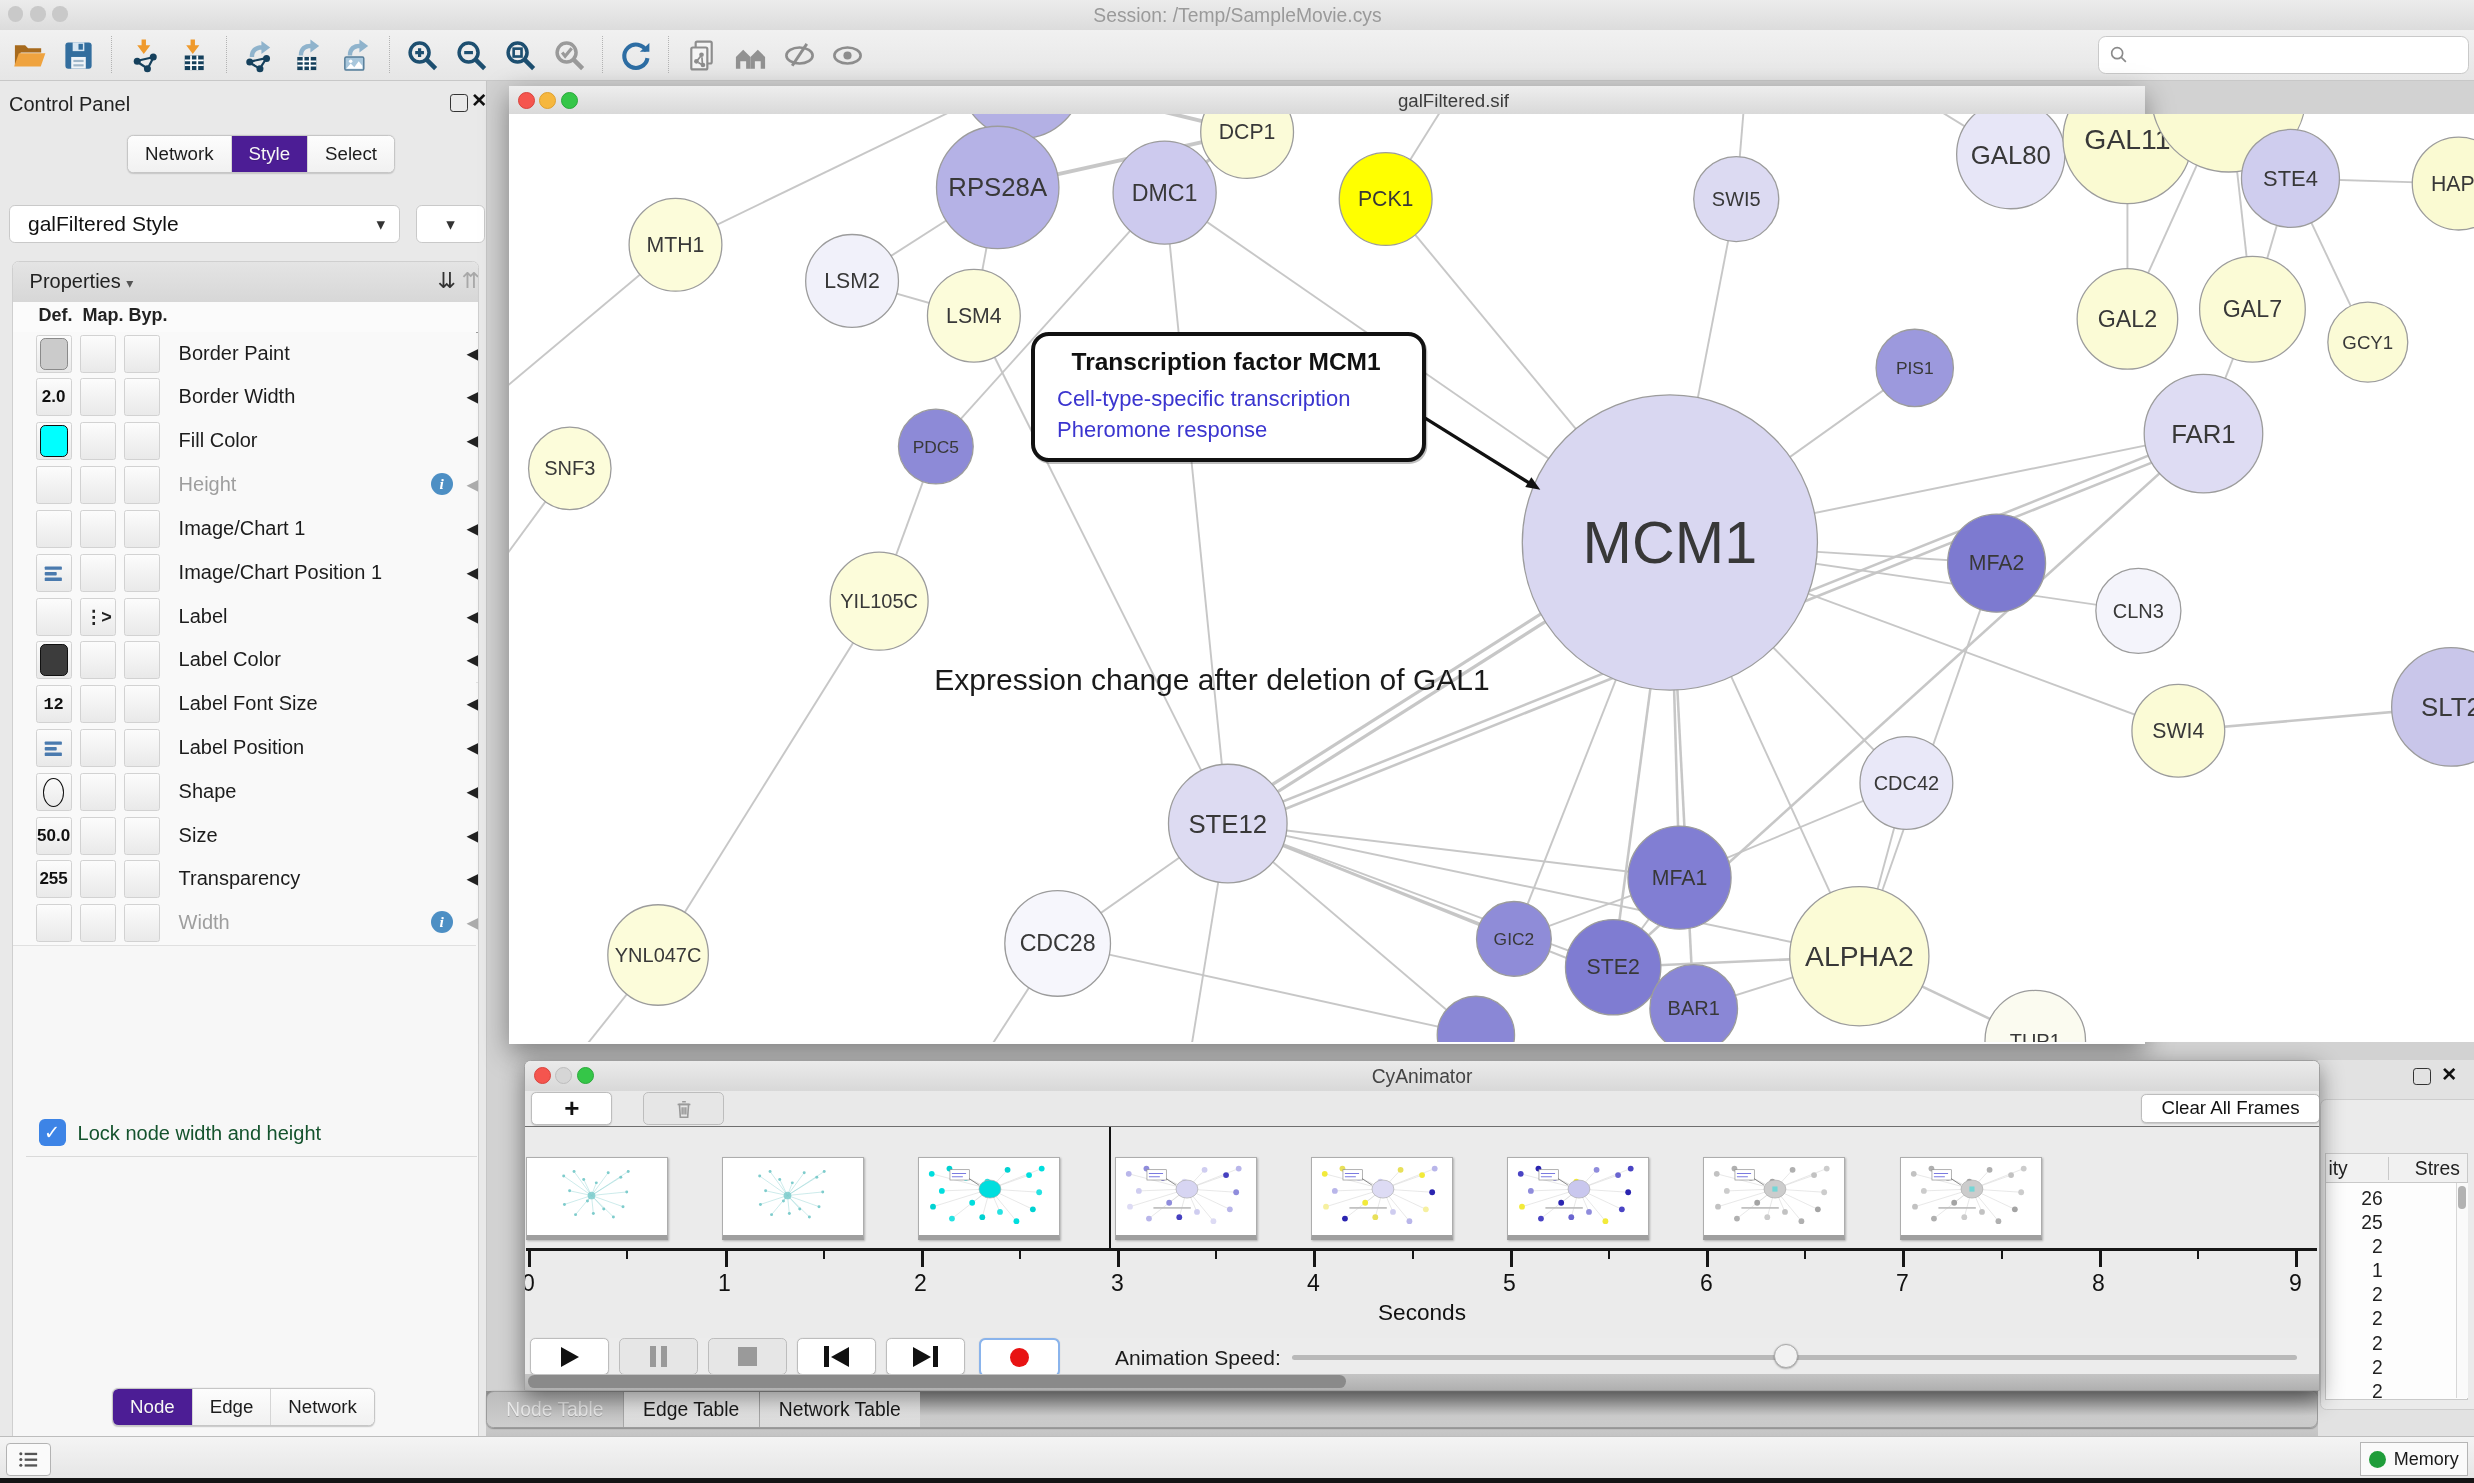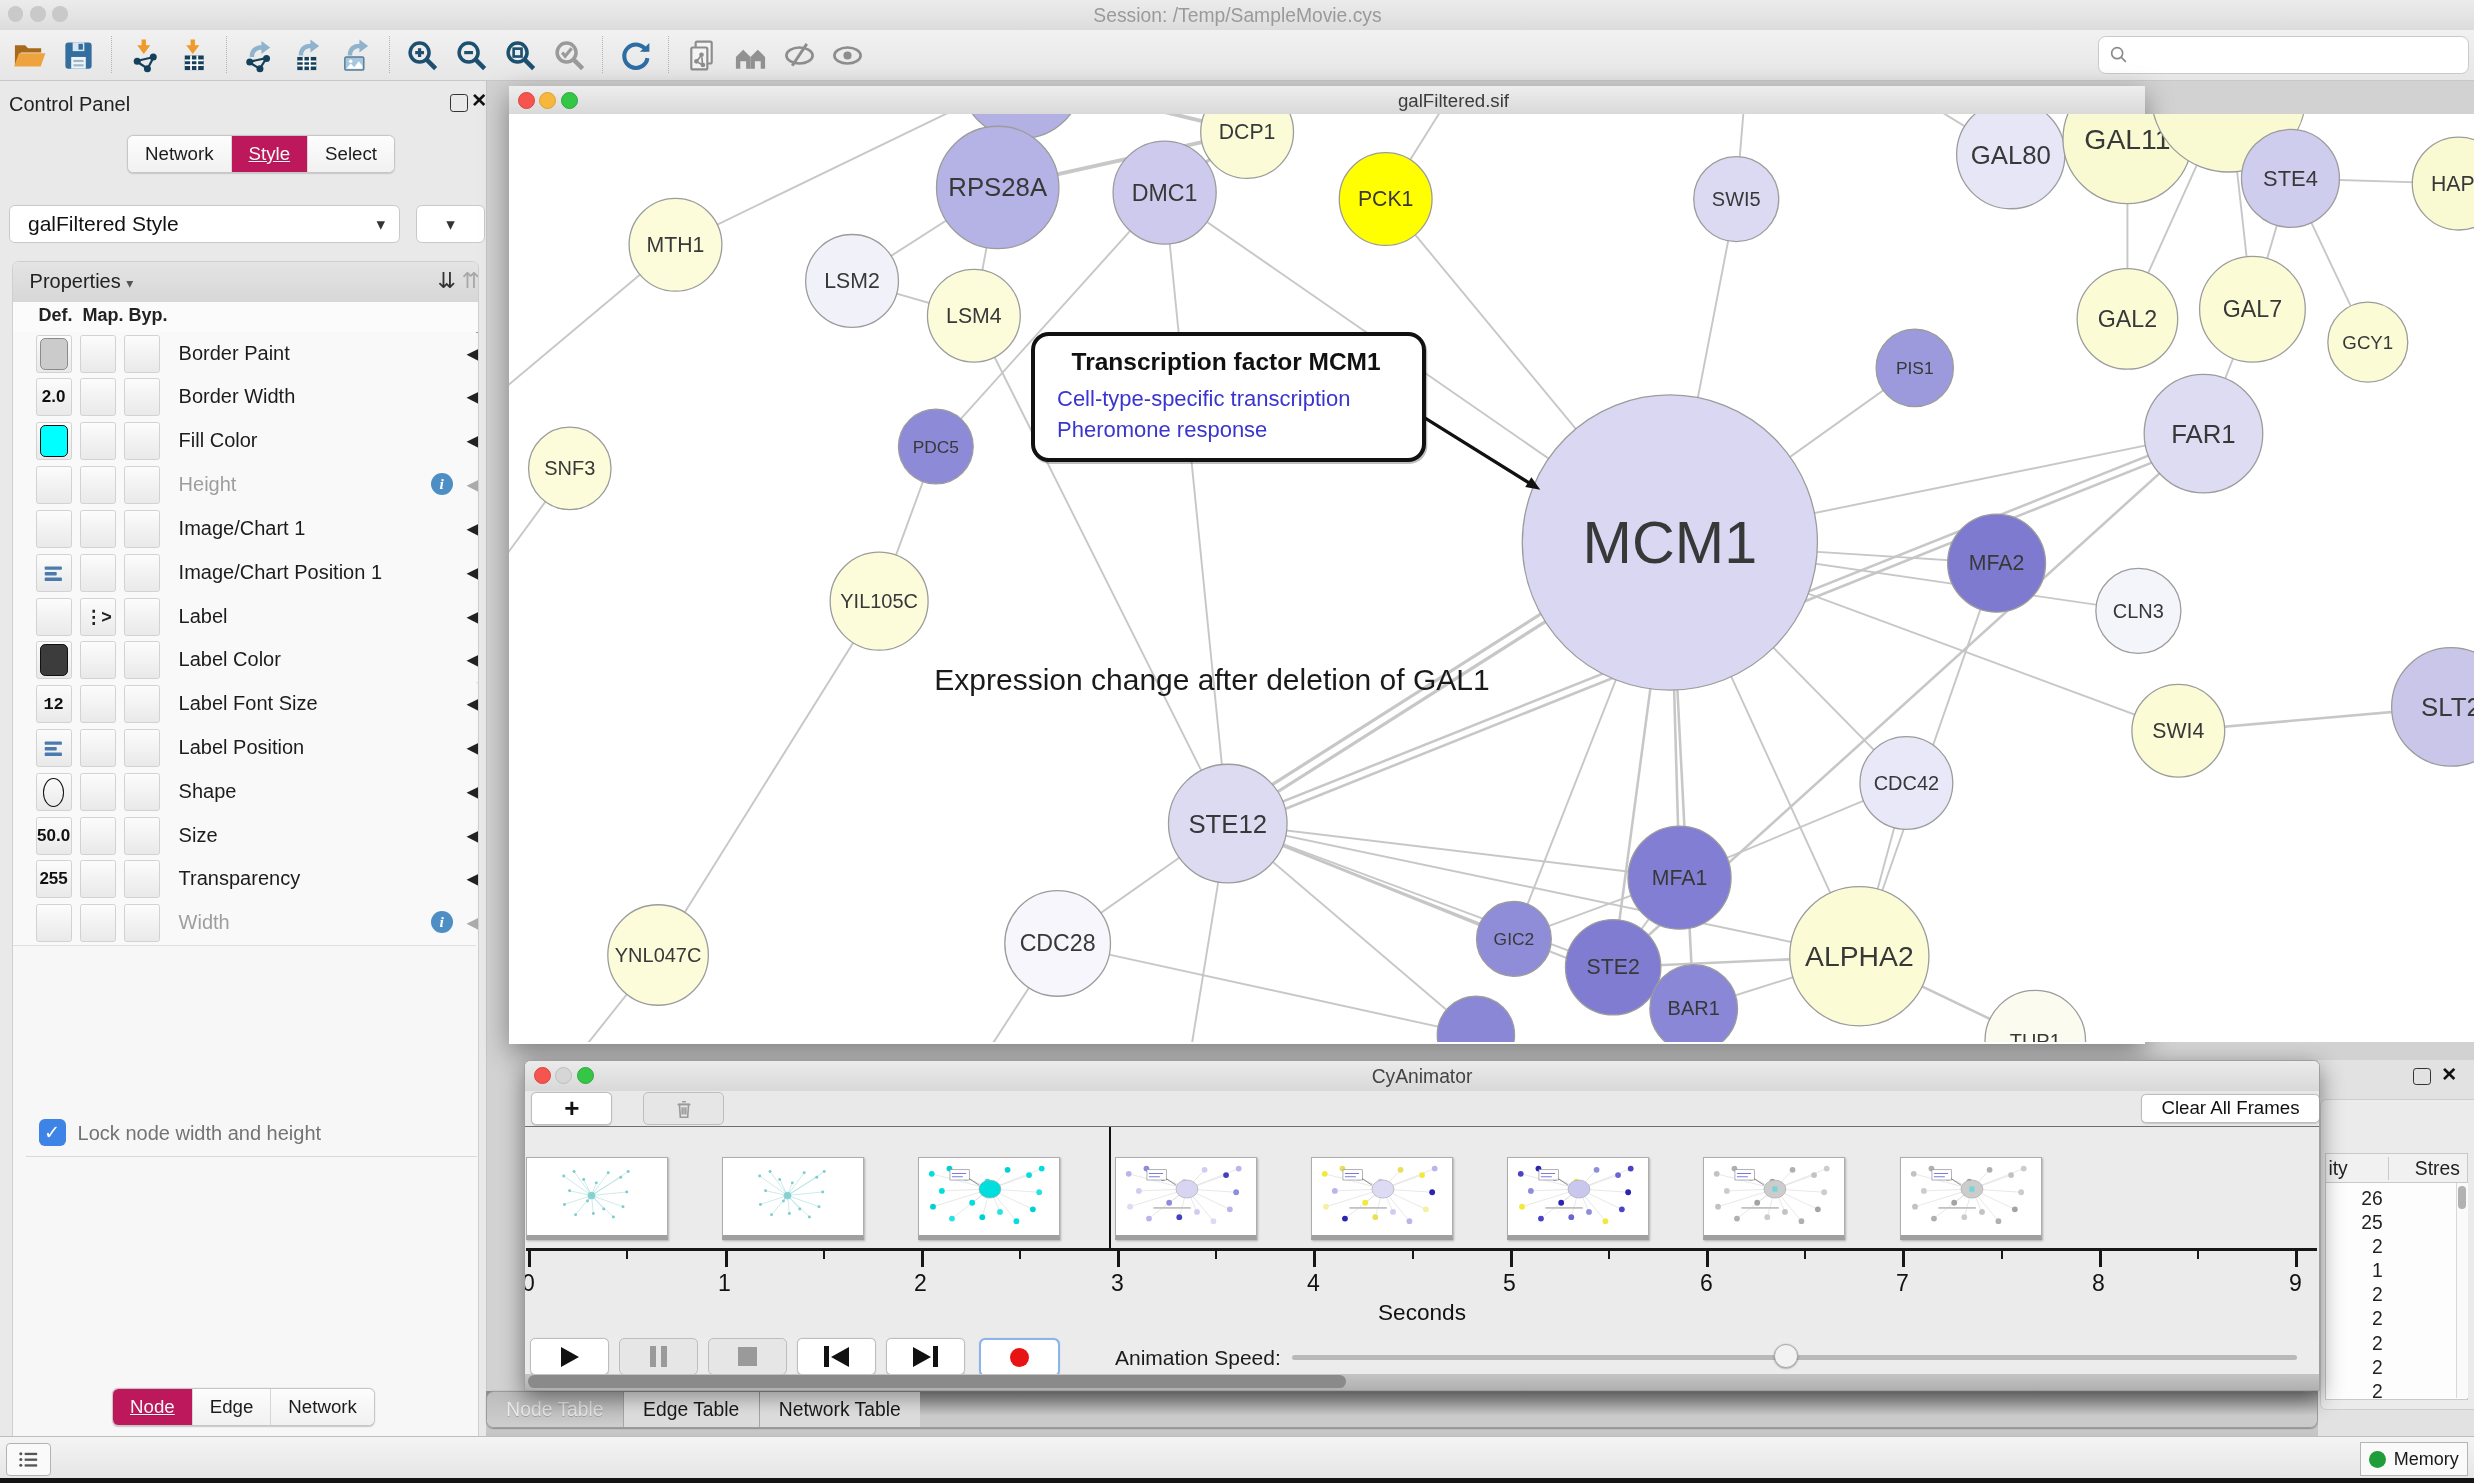--- a/index.html
+++ b/index.html
@@ -17,21 +17,21 @@
   #searchbox svg{width:22px;height:22px;margin:0 6.4px 0 9px;}
   #search-input{border:none;outline:none;font-size:18px;flex:1;background:transparent;font-family:"Liberation Sans",sans-serif;}
   
   #cp{left:0;top:81px;width:486px;height:1355px;background:#e9e9e9;border-right:1.9px solid #c6c6c6;}
   #cp-title{left:9px;top:11.6px;font-size:20px;color:#222;}
   .winicon-square{width:15.5px;height:15.5px;border:1.9px solid #333;border-radius:3.2px;}
   .winicon-x{font-size:24.5px;font-weight:bold;color:#111;line-height:19.3px;}
   #cp-tabs{left:127px;top:54px;height:36px;display:flex;border:0.6px solid #c6c6c6;border-radius:6.4px;overflow:hidden;background:#fff;box-shadow:0 0.6px 1.3px rgba(0,0,0,.15);}
   .seg{padding:0 17px;display:flex;align-items:center;font-size:18.7px;color:#1c1c1c;background:linear-gradient(#fdfdfd,#f1f1f1);border-right:0.6px solid #d5d5d5;}
   .seg:last-child{border-right:none;}
-  .seg.sel{background:#be185d;color:#f7f7f7;text-shadow:0 0.6px 0.6px rgba(0,0,0,.15);text-decoration:underline;}
+  .seg.sel{background:#4c1d95;color:#f7f7f7;text-shadow:0 0.6px 0.6px rgba(0,0,0,.15);}
   #style-select{left:9px;top:124px;width:389px;height:36px;background:#fff;border:1.3px solid #c9c9c9;border-radius:5.8px;display:flex;align-items:center;}
   #style-select .val{margin-left:18px;font-size:21px;color:#111;flex:1;}
   #style-select .caret,#style-menu-btn .caret{font-size:17px;color:#333;margin-right:14px;}
   #style-menu-btn{left:416px;top:124px;width:67px;height:36px;background:#fff;border:1.3px solid #c9c9c9;border-radius:5.8px;display:flex;align-items:center;justify-content:center;}
   #style-menu-btn .caret{margin:0;}
   #propbox{left:11.6px;top:180px;width:465px;height:1197px;background:#f7f7f7;border:1.3px solid #cfcfcf;border-radius:6.4px;overflow:hidden;}
   #prophdr{left:0;top:0;width:100%;height:40px;background:linear-gradient(#e4e4e4,#d7d7d7);border-bottom:0.6px solid #c4c4c4;}
   #prophdr .t{left:17px;top:7.7px;font-size:20px;color:#222;}
   #prophdr .c1{left:425px;top:6.4px;font-size:22px;color:#333;}
   #prophdr .c2{left:449px;top:6.4px;font-size:22px;color:#a8a8a8;}
@@ -43,21 +43,21 @@
   .pcell .num{font-size:17px;font-weight:bold;color:#111;}
   .pcell .ellipse{width:19.3px;height:27px;border:1.9px solid #111;border-radius:50%;}
   .pcell .mapg{font-size:18px;font-weight:bold;color:#222;letter-spacing:-1.3px;}
   .plabel{top:9.7px;left:166px;font-size:20px;color:#1c1c1c;}
   .plabel.dis{color:#9e9e9e;}
   .parrow{top:11.6px;left:454px;font-size:16px;color:#222;}
   .parrow.dis{color:#ababab;}
   .pinfo{top:9.7px;left:418px;width:22px;height:22px;border-radius:50%;background:#4d8fc4;color:#fff;font-size:15.5px;font-weight:bold;font-family:"Liberation Serif",serif;display:flex;align-items:center;justify-content:center;font-style:italic;}
   #lockrow{left:13px;top:849px;width:451px;height:45px;border-bottom:0.6px solid #dadada;}
   #lockbox{left:13px;top:7.7px;width:27px;height:27px;background:#3d84e6;border-radius:5.8px;color:#fff;font-size:19.3px;display:flex;align-items:center;justify-content:center;}
-  #locklabel{left:52px;top:11px;font-size:20px;color:#737373;}
+  #locklabel{left:52px;top:11px;font-size:20px;color:#14532d;}
   #cp-bottom-tabs{left:112px;top:1307px;height:36px;display:flex;border:0.6px solid #c6c6c6;border-radius:6.4px;overflow:hidden;background:#fff;box-shadow:0 0.6px 1.3px rgba(0,0,0,.2);}
   
   #netwin{left:509px;top:86px;width:1636px;height:958px;background:#fff;box-shadow:0 9px 26px rgba(0,0,0,.4);}
   #net-titlebar{left:0;top:0;width:100%;height:28px;background:linear-gradient(#eeeeee,#d9d9d9);border-bottom:0.6px solid #b5b5b5;}
   .light{width:15px;height:15px;border-radius:50%;top:6.4px;}
   #net-title{left:838px;top:3.9px;width:213px;text-align:center;font-size:18.7px;color:#3c3c3c;}
   #netcanvas{left:0;top:28px;width:1966px;height:928px;background:#fff;overflow:hidden;}
   #callout{left:522px;top:218px;width:387px;height:122px;background:#fff;border:4.5px solid #111;border-radius:18px;box-shadow:1.3px 1.9px 0 rgba(0,0,0,.25);}
   #callout .t{left:20.6px;top:11.6px;font-size:24.5px;font-weight:bold;color:#111;margin-left:16px;}
   .callout-link{left:22px;font-size:22px;}

